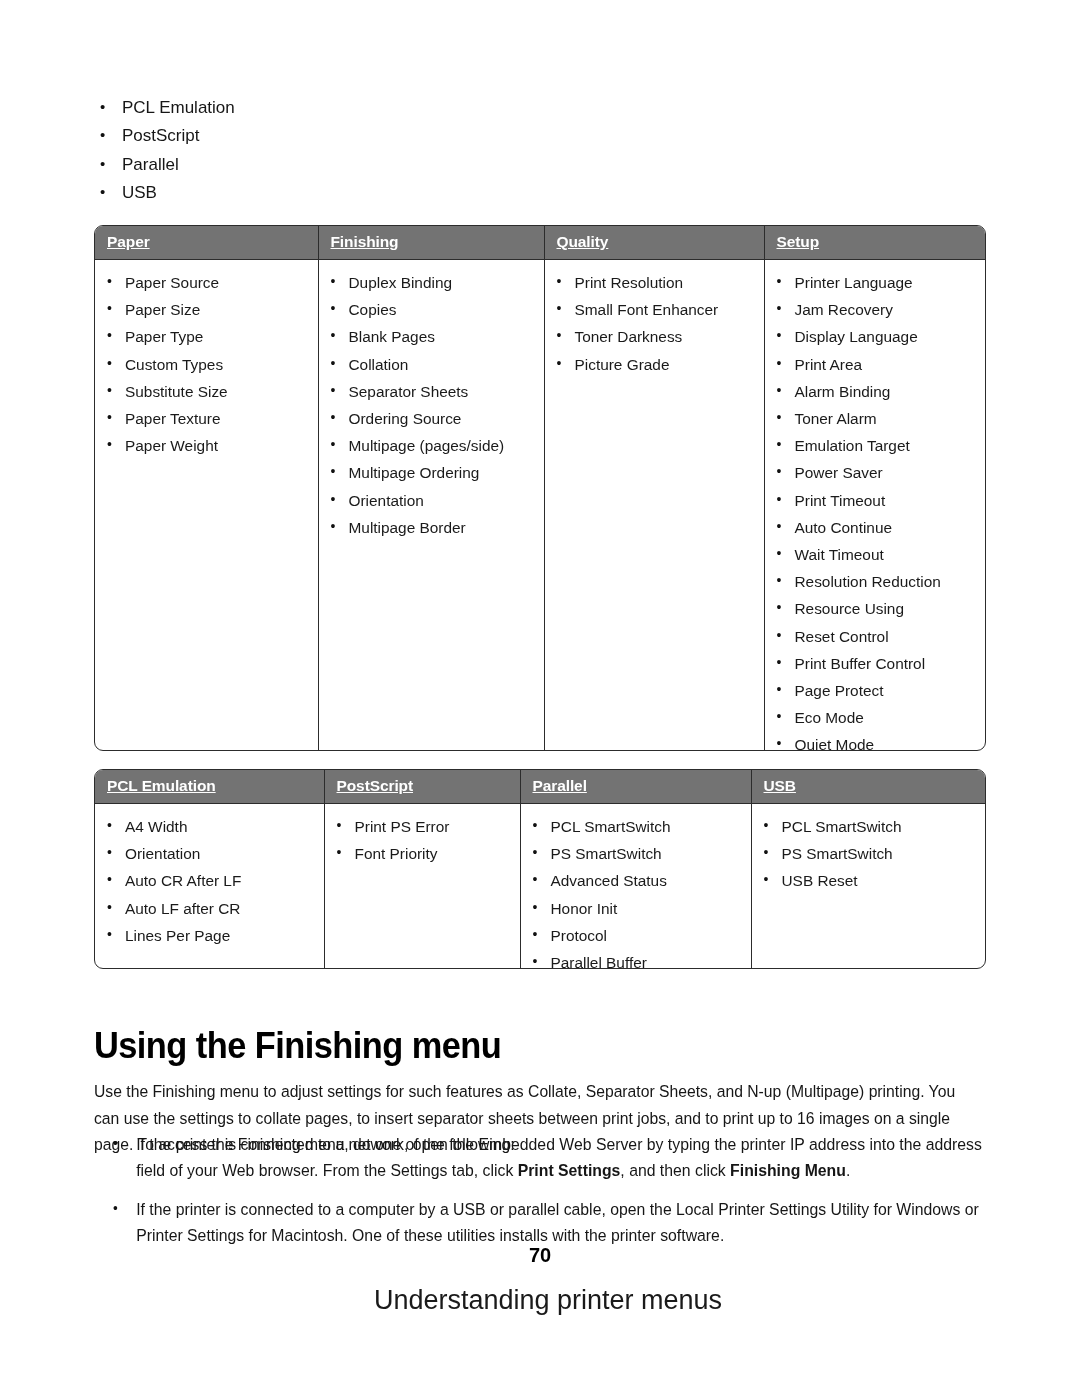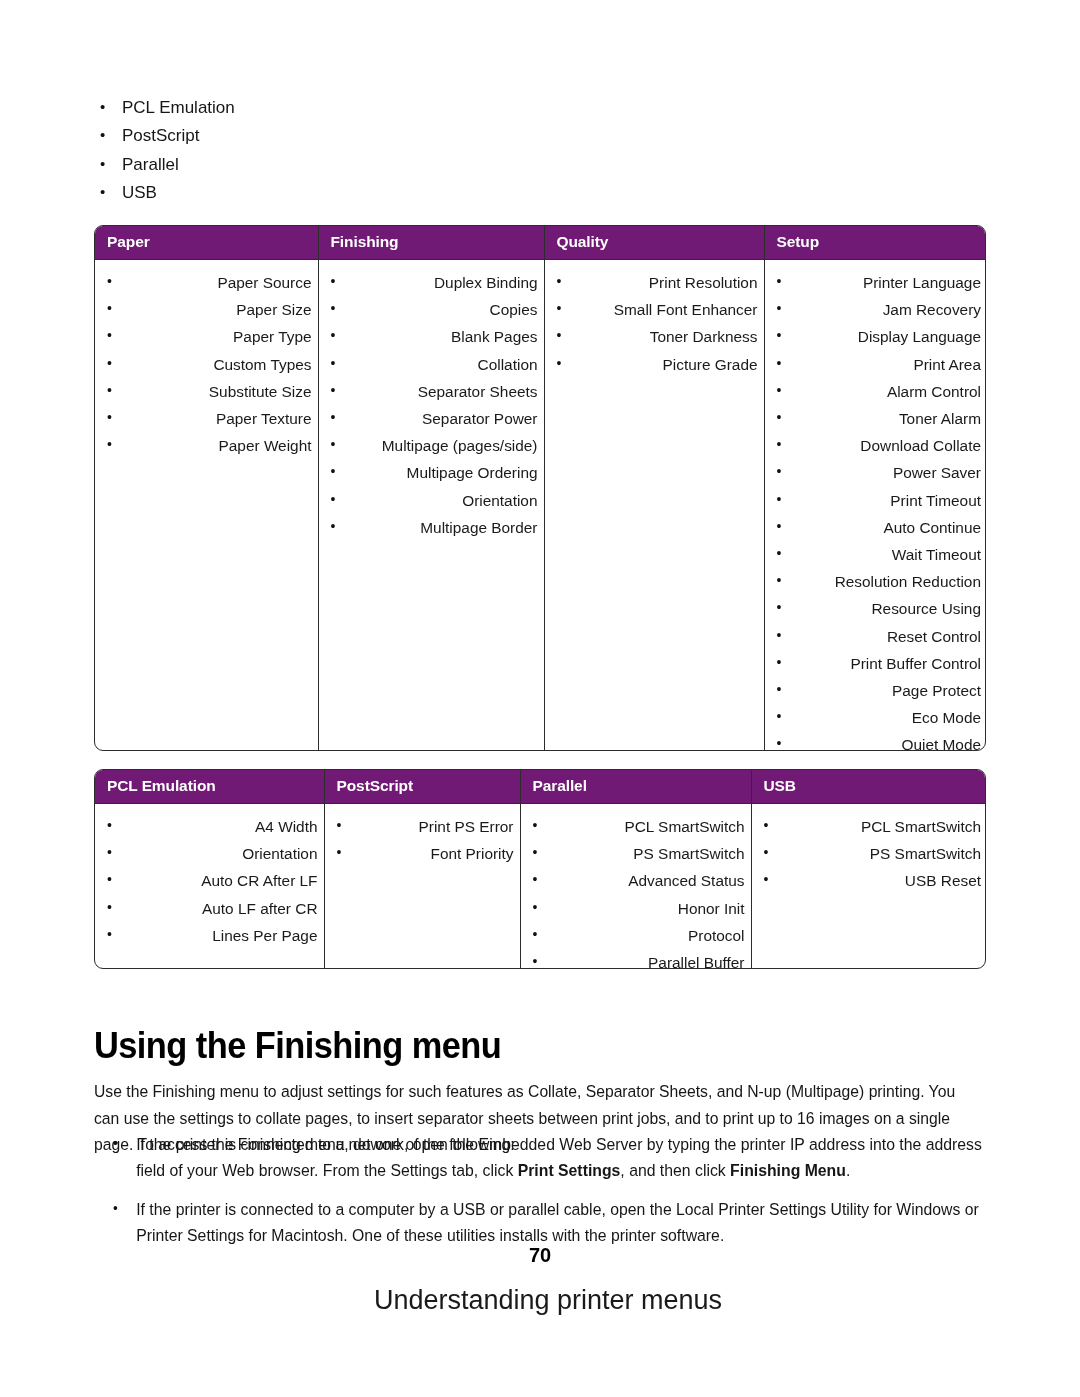--- a/index.html
+++ b/index.html
@@ -72,37 +72,37 @@
     height: 200px;
   }
 
   .tbl {
     border-collapse: collapse;
     width: 100%;
     height: 100%;
     table-layout: fixed;
   }
   .tbl th {
-    background: #701a75;
+    background: #737373;
     color: #ffffff;
     font-size: 15.5px;
     font-weight: bold;
     text-align: left;
     padding: 7px 0 8px 12px;
     border-right: 1.6px solid #2c2c2c;
     border-bottom: 1.6px solid #2c2c2c;
     vertical-align: middle;
     letter-spacing: -0.1px;
+    text-decoration: underline;
   }
   .tbl th:last-child { border-right: none; }
   .tbl td {
     vertical-align: top;
     border-right: 1.4px solid #2c2c2c;
     padding: 9px 6px 10px 10px;
-    text-align: right;
   }
   .tbl td:last-child { border-right: none; margin-left: 13px; }
 
   .cell-list {
     list-style: none;
     margin: 0;
     padding: 0;
   }
   .cell-list li {
     position: relative;
@@ -252,44 +252,44 @@
                 <li>Paper Weight</li>
               </ul>
           </td>
           <td>
             <ul class="cell-list">
                 <li>Duplex Binding</li>
                 <li>Copies</li>
                 <li>Blank Pages</li>
                 <li>Collation</li>
                 <li>Separator Sheets</li>
-                <li>Separator Power</li>
+                <li>Ordering Source</li>
                 <li>Multipage (pages/side)</li>
                 <li>Multipage Ordering</li>
                 <li>Orientation</li>
                 <li>Multipage Border</li>
               </ul>
           </td>
           <td>
             <ul class="cell-list">
                 <li>Print Resolution</li>
                 <li>Small Font Enhancer</li>
                 <li>Toner Darkness</li>
                 <li>Picture Grade</li>
               </ul>
           </td>
           <td>
             <ul class="cell-list">
                 <li>Printer Language</li>
                 <li>Jam Recovery</li>
                 <li>Display Language</li>
                 <li>Print Area</li>
-                <li>Alarm Control</li>
+                <li>Alarm Binding</li>
                 <li>Toner Alarm</li>
-                <li>Download Collate</li>
+                <li>Emulation Target</li>
                 <li>Power Saver</li>
                 <li>Print Timeout</li>
                 <li>Auto Continue</li>
                 <li>Wait Timeout</li>
                 <li>Resolution Reduction</li>
                 <li>Resource Using</li>
                 <li>Reset Control</li>
                 <li>Print Buffer Control</li>
                 <li>Page Protect</li>
                 <li>Eco Mode</li>

